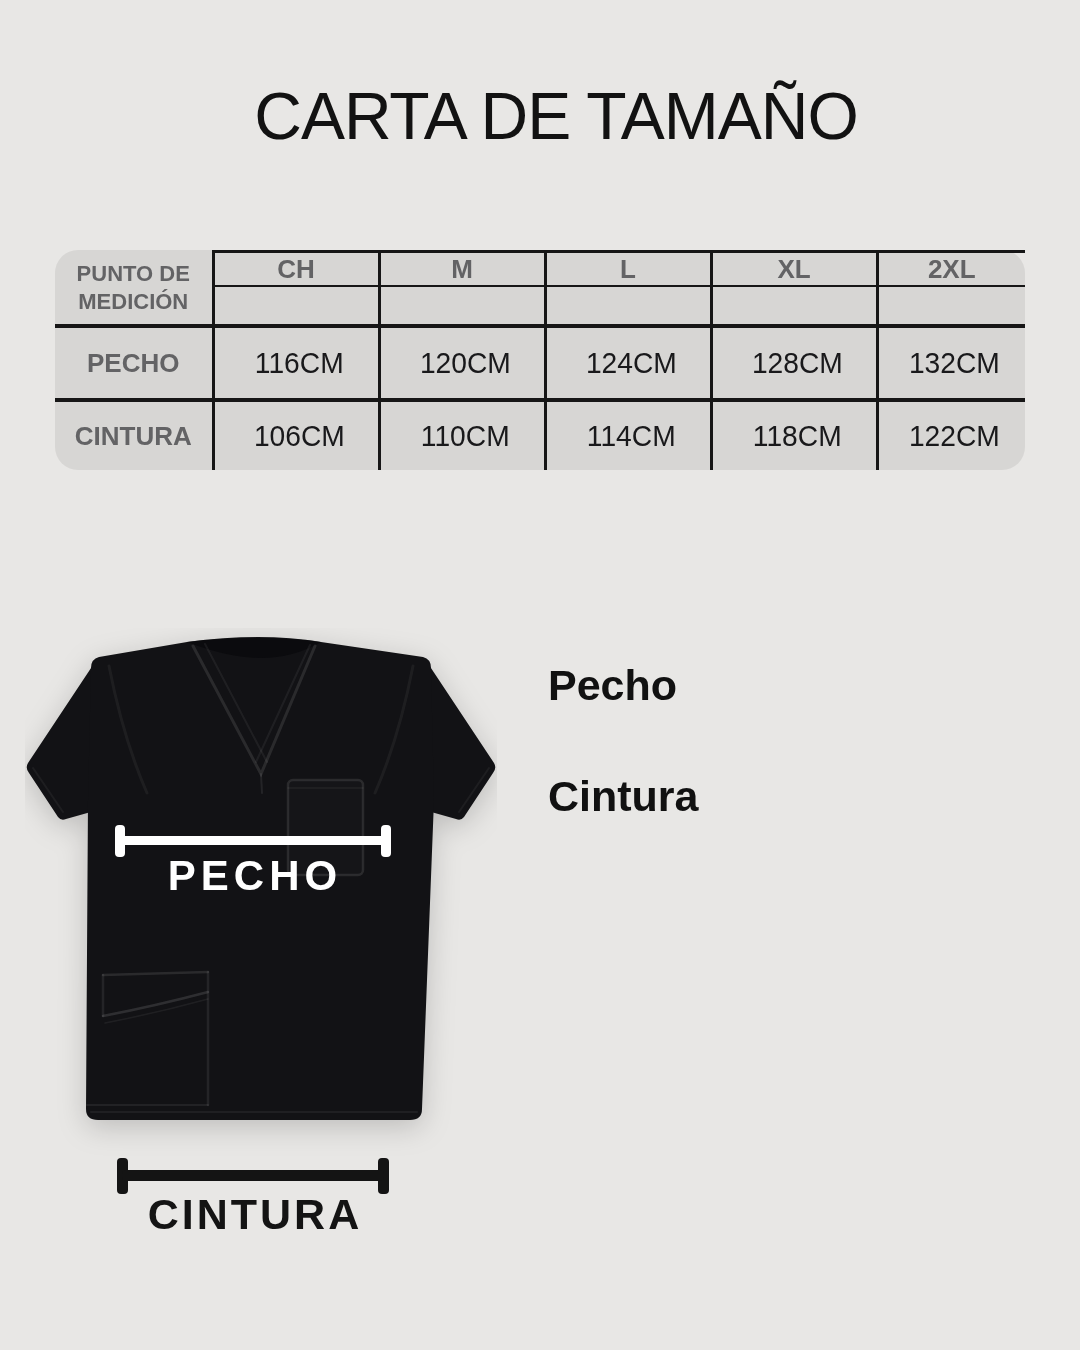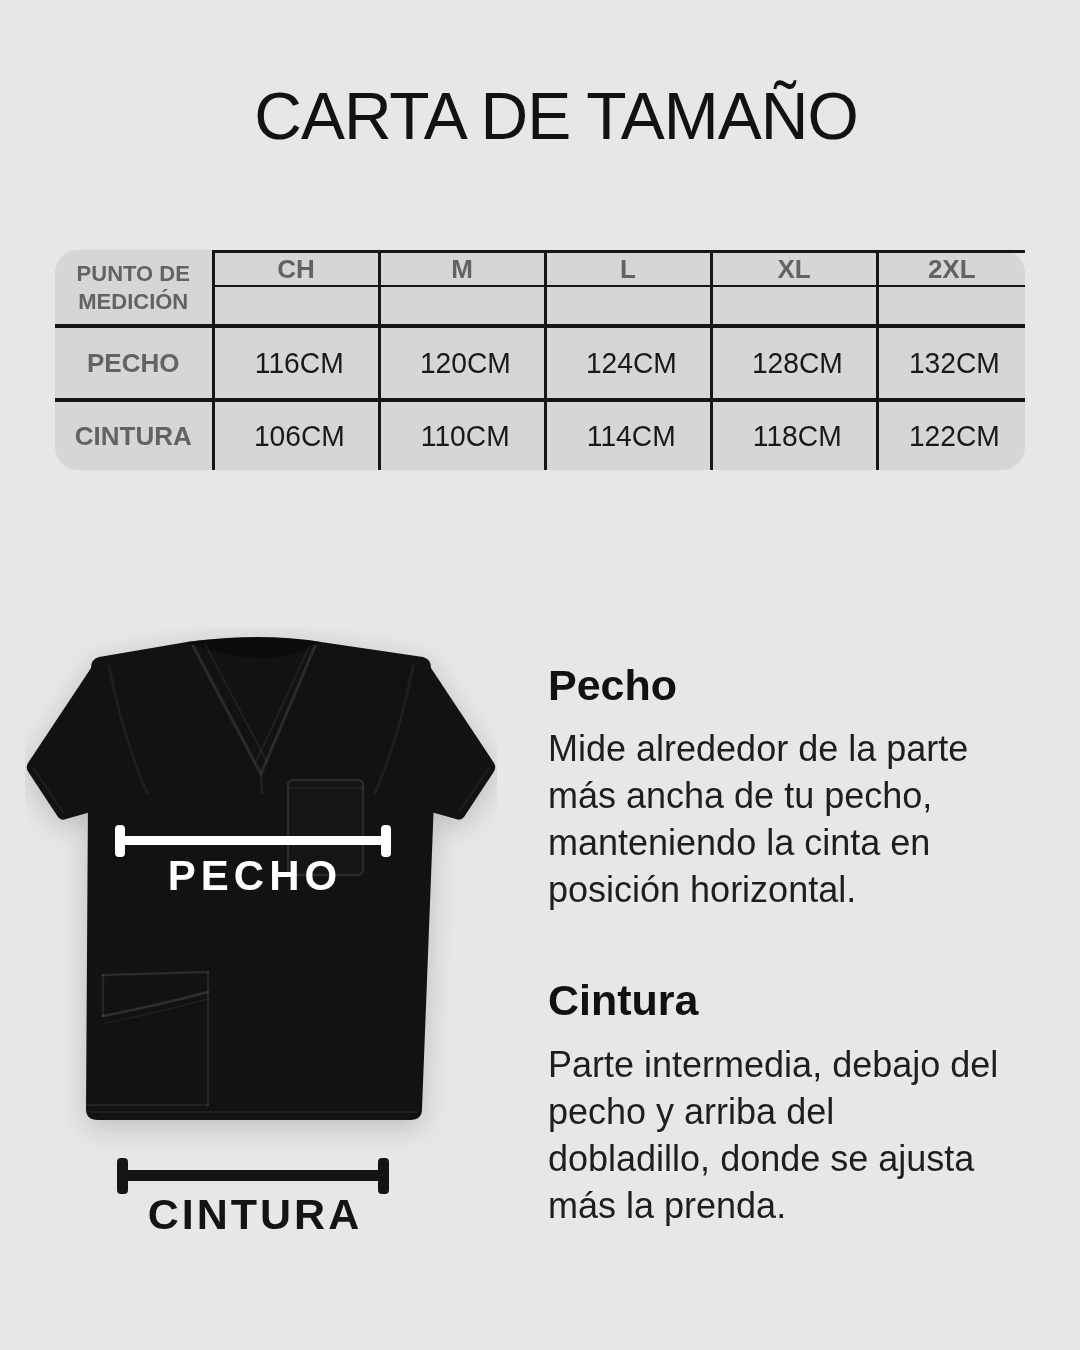--- a/index.html
+++ b/index.html
@@ -163,27 +163,19 @@
       <rect x="92" y="530" width="11" height="36" rx="4"></rect>
       <rect x="353" y="530" width="11" height="36" rx="4"></rect>
       <rect x="97" y="542" width="262" height="11" rx="4"></rect>
     </g>
     <text class="measure-label" x="230" y="601" text-anchor="middle" font-size="43" letter-spacing="3" fill="#141414">CINTURA</text>
   </svg>
 
   <div class="descriptions">
     <section>
       <h2>Pecho</h2>
-      <p>Mide alrededor de la parte
-más ancha de tu pecho,
-manteniendo la cinta en
-posición horizontal.</p>
     </section>
     <section>
       <h2>Cintura</h2>
-      <p>Parte intermedia, debajo del
-pecho y arriba del
-dobladillo, donde se ajusta
-más la prenda.</p>
     </section>
   </div>
 
 </div>
 
 </body></html>

